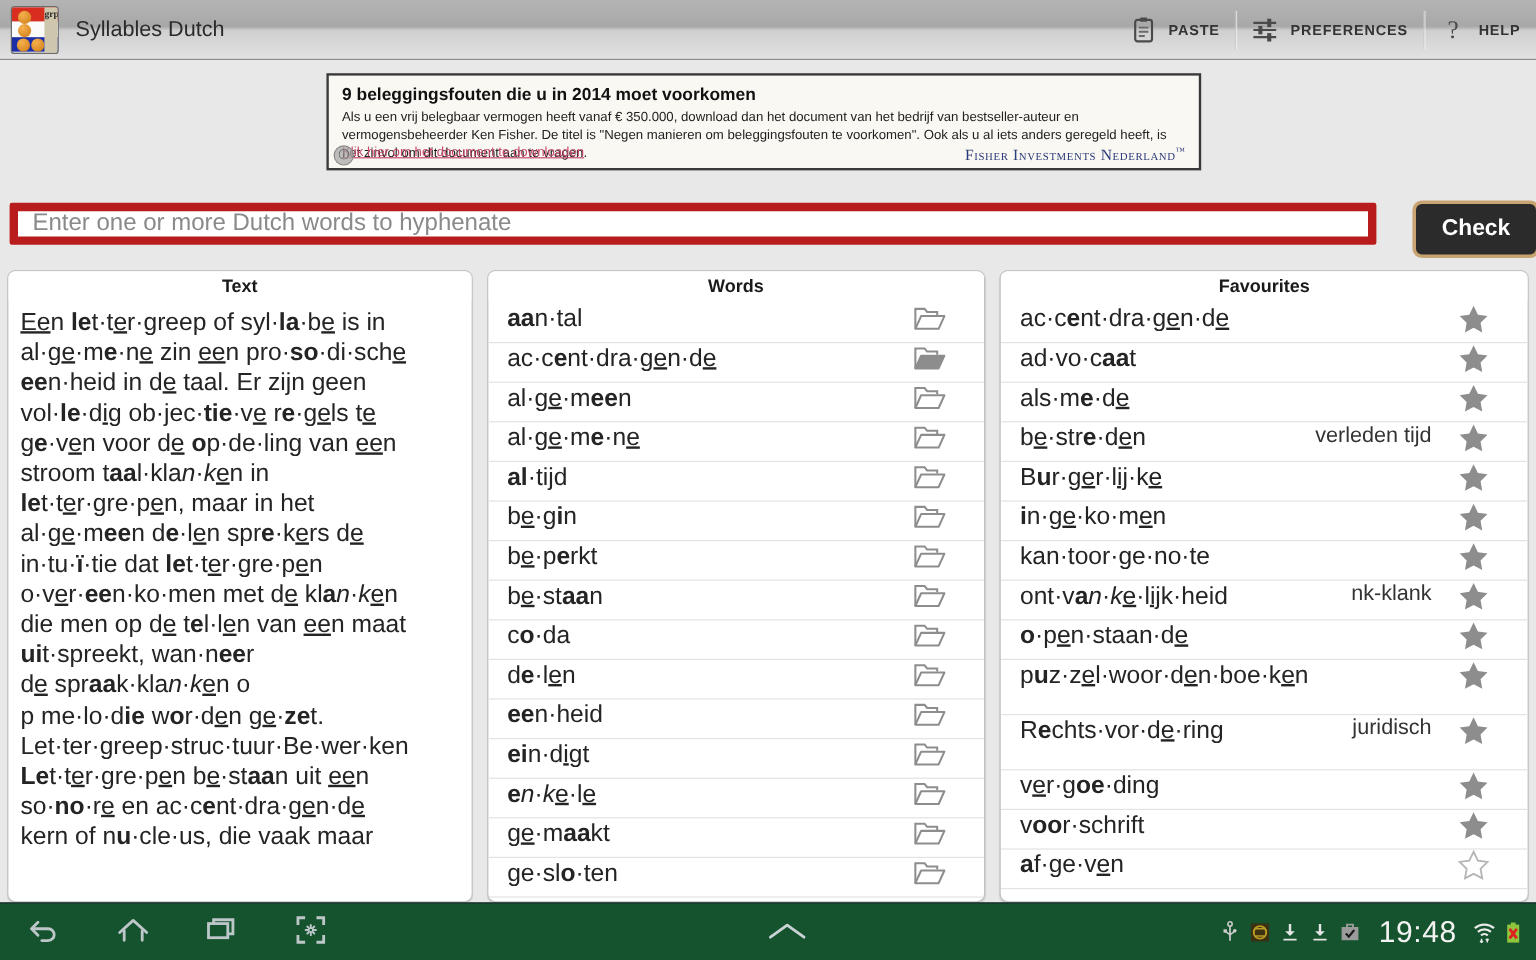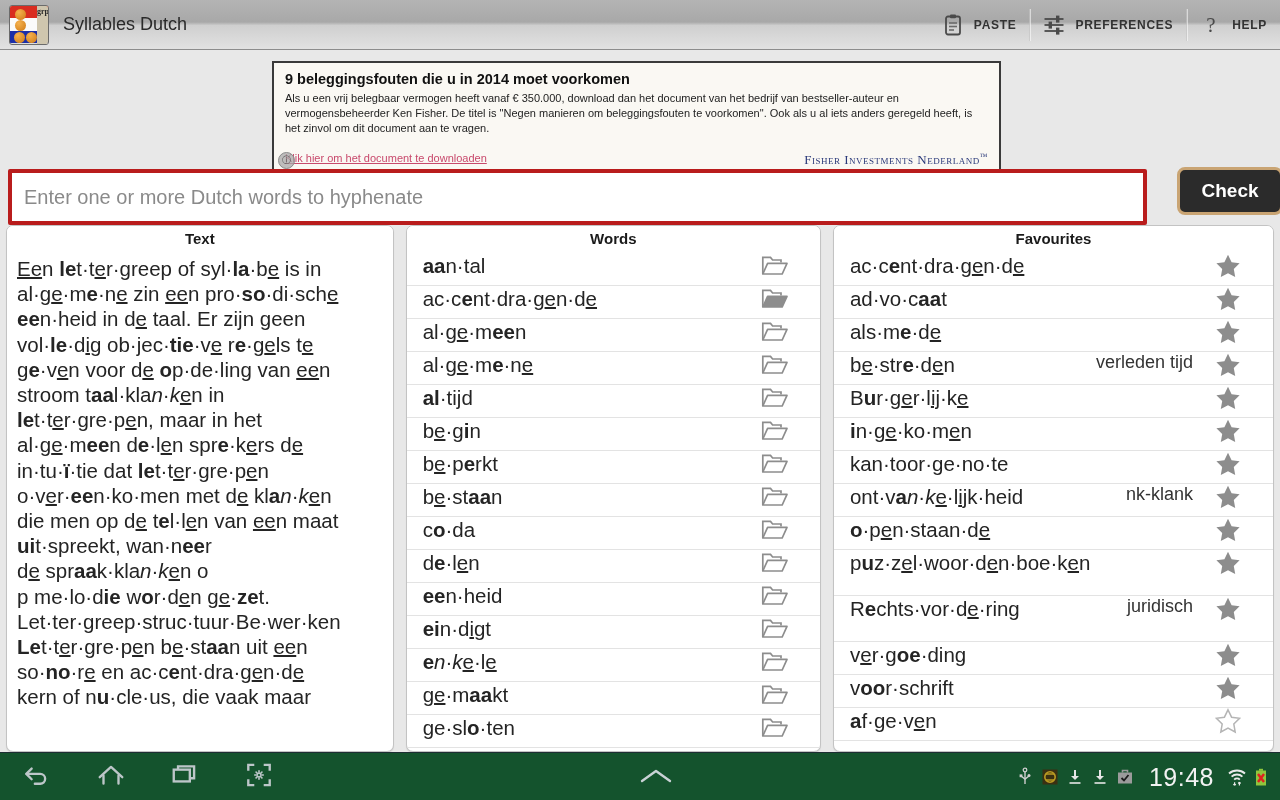--- a/index.html
+++ b/index.html
@@ -58,21 +58,21 @@
     font-size: 12px; font-weight: bold; letter-spacing: 0.7px; color: #333;
   }
   .ab-icon { width: 24px; height: 24px; display:block; }
 
   
   .ad-zone {
     position: absolute; left: 0; top: 50px; width: 1280px; height: 107px;
     background: #e8e8e8;
   }
   .ad-box {
-    position: absolute; left: 272px; top: 11px; width: 729px; height: 112px;
+    position: absolute; left: 272px; top: 11px; width: 729px; height: 81px;
     background: #faf8f3; border: 2px solid #3a3a3a;
     padding: 7px 11px 0 11px; overflow: hidden;
   }
   .ad-title { font-size: 14.5px; font-weight: bold; color: #111; line-height: 18px;
               font-family: "Liberation Sans", sans-serif; }
   .ad-body { font-size: 11px; color: #222; line-height: 15px; margin-top: 3px; }
   .ad-bottom { position:absolute; left: 11px; right: 11px; bottom: 3px;
                display: flex; align-items: flex-start; justify-content: space-between; }
   .ad-link { font-size: 11px; color: #c8496c; text-decoration: underline; }
   .ad-brand { font-size: 13px; color: #2b3a7a; font-family: "Liberation Serif", serif;
@@ -83,22 +83,22 @@
     border-radius: 50%; background: rgba(170,170,170,0.75);
     border: 1px solid #8b8b8b; color: #555; font-size: 9px;
     display: flex; align-items: center; justify-content: center;
   }
 
   
   .input-row {
     position: absolute; left: 0; top: 166px; width: 1280px; height: 52px;
   }
   .hyph-input {
-    position: absolute; left: 8px; top: 3px; width: 1139px; height: 56px;
-    background: #fff; border: 4px solid #b91c1c; border-radius: 2px;
+    position: absolute; left: 8px; top: 3px; width: 1139px; height: 35px;
+    background: #fff; border: 7px solid #b91c1c; border-radius: 2px;
     font-size: 20px; color: #8a8a8a; padding: 0 12px;
     font-family: "Liberation Sans", sans-serif; outline: none;
   }
   .hyph-input::placeholder { color: #8a8a8a; opacity: 1; }
   .check-btn {
     position: absolute; left: 1164px; top: 1px; width: 106px; height: 48px;
     background: #2b2b2b; color: #fff; font-size: 19px; font-weight: bold;
     border: 3px solid #c9a473; border-radius: 8px; cursor: pointer;
     font-family: "Liberation Sans", sans-serif;
     margin-left: 13px;

